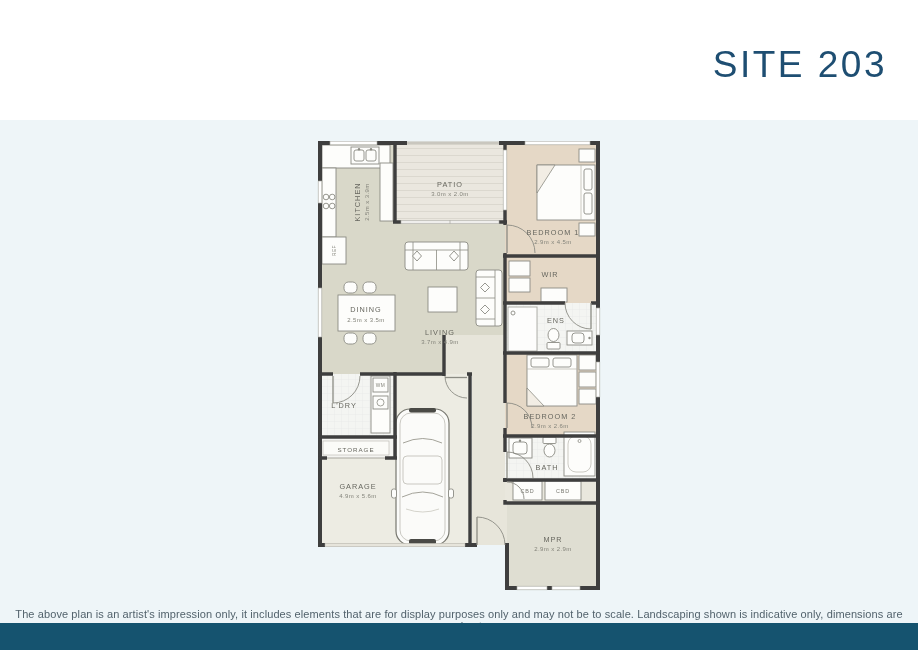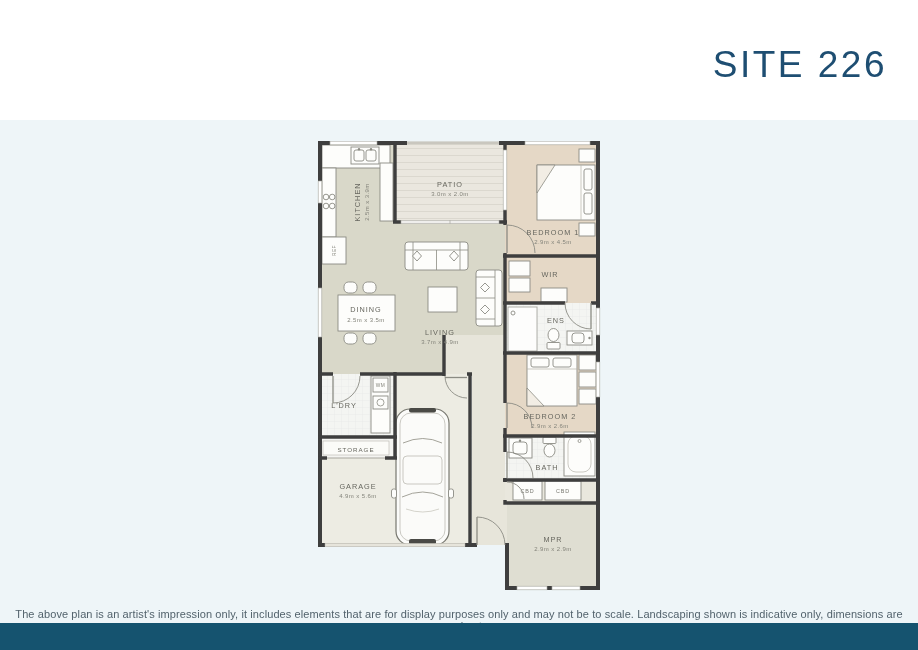--- a/index.html
+++ b/index.html
@@ -19,21 +19,21 @@
   .furn{fill:#fdfdfb;stroke:#8b8b83;stroke-width:.9;}
   .furn-line{fill:none;stroke:#b5b3aa;stroke-width:.7;}
   .door-arc{fill:none;stroke:#8b8b83;stroke-width:.9;}
   .door-leaf{fill:none;stroke:#8b8b83;stroke-width:1.3;}
 </style>
 </head>
 <body>
 
 <div class="panel"></div>
 
-<div class="site-title">SITE 226</div>
+<div class="site-title">SITE 203</div>
 
 <svg class="plan" width="290" height="455" viewBox="0 0 290 455">
   <defs>
     <pattern id="deck" width="10" height="7" patternUnits="userSpaceOnUse">
       <rect width="10" height="7" fill="#eae7df"></rect>
       <line x1="0" y1="0.5" x2="10" y2="0.5" stroke="#dbd8cf" stroke-width="1"></line>
     </pattern>
     <pattern id="tile" width="7" height="7" patternUnits="userSpaceOnUse">
       <rect width="7" height="7" fill="#f4f5f2"></rect>
       <path d="M 7 0 H 0 V 7" fill="none" stroke="#e4e8e5" stroke-width="0.7"></path>

